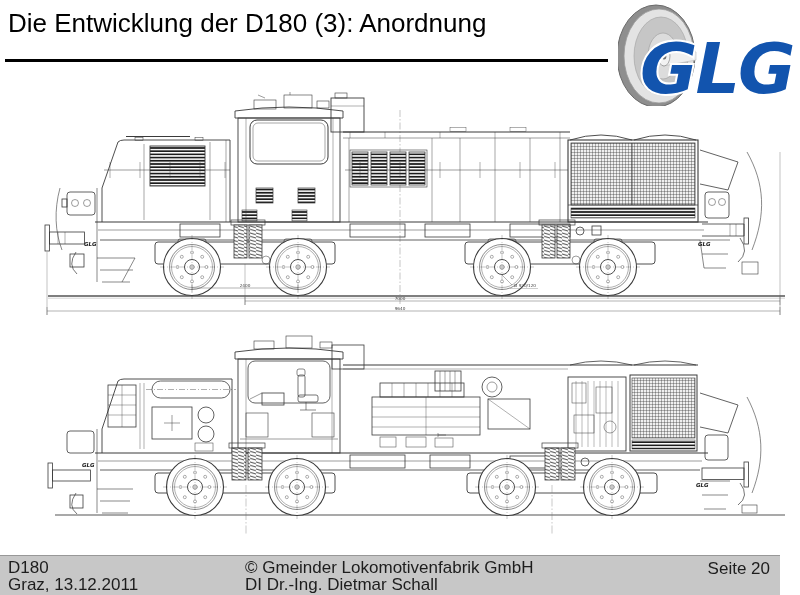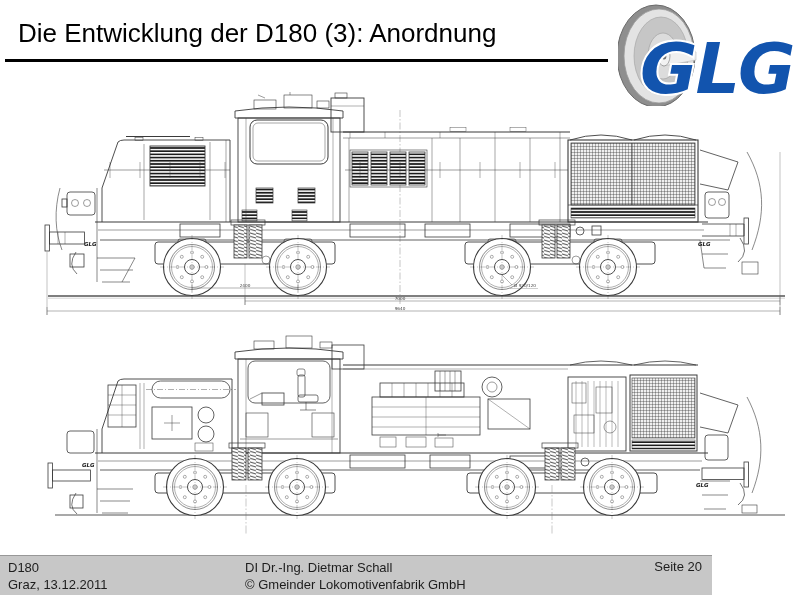--- a/index.html
+++ b/index.html
@@ -1,26 +1,26 @@
 <!DOCTYPE html>
 <html><head>
 <meta charset="utf-8">
 <style>
   html,body{margin:0;padding:0;background:#ffffff;}
   body{width:800px;height:595px;font-family:"Liberation Sans",sans-serif;position:relative;overflow:hidden;}
   .slide{position:absolute;inset:0;background:#fff;}
-  .title{position:absolute;left:8px;top:8px;margin:10px;font-size:26px;font-weight:400;color:#000;letter-spacing:0;white-space:nowrap;}
+  .title{position:absolute;left:8px;top:8px;margin:0;font-size:26px;font-weight:400;color:#000;letter-spacing:0;white-space:nowrap;}
   .title-rule{position:absolute;left:5px;top:59px;width:603px;height:3px;background:#000;}
   .logo{position:absolute;left:618px;top:2px;width:182px;height:104px;}
   .drw{position:absolute;}
   .drw-top{left:40px;top:92px;}
   .drw-bottom{left:40px;top:335px;}
   svg text.dim{font-family:"DejaVu Sans",sans-serif;font-size:4.2px;fill:#444;stroke:none;}
   svg text.badge{font-family:"DejaVu Sans",sans-serif;font-style:italic;font-weight:700;font-size:5.5px;fill:#222;stroke:none;}
-  .footer{position:absolute;left:0;top:555px;width:712px;height:40px;background:#c7c7c7;border-top:1px solid #989898;font-size:13px;color:#1d1d1d;}
+  .footer{position:absolute;left:0;top:555px;width:780px;height:40px;background:#c7c7c7;border-top:1px solid #989898;font-size:17px;color:#1d1d1d;}
   .f-left{position:absolute;left:8px;top:3px;line-height:17px;}
   .f-center{position:absolute;left:245px;top:3px;line-height:17px;}
   .f-right{position:absolute;right:10px;top:3px;}
   .logo-text{font-family:"DejaVu Sans",sans-serif;font-weight:700;font-style:italic;letter-spacing:-2px;}
 </style>
 </head>
 <body>
 
 <div class="slide">
 
@@ -366,19 +366,19 @@
       <line x1="512" y1="150" x2="512" y2="200" stroke="#777" stroke-width="0.4" stroke-dasharray="8 2 1.5 2"></line>
     </g>
   </svg>
 
   <div class="footer">
     <div class="f-left">
       <div>D180</div>
       <div>Graz, 13.12.2011</div>
     </div>
     <div class="f-center">
+      <div>© Gmeinder Lokomotivenfabrik GmbH</div>
       <div>DI Dr.-Ing. Dietmar Schall</div>
-      <div>© Gmeinder Lokomotivenfabrik GmbH</div>
     </div>
     <div class="f-right">Seite 20</div>
   </div>
 
 </div>
 
 </body></html>

